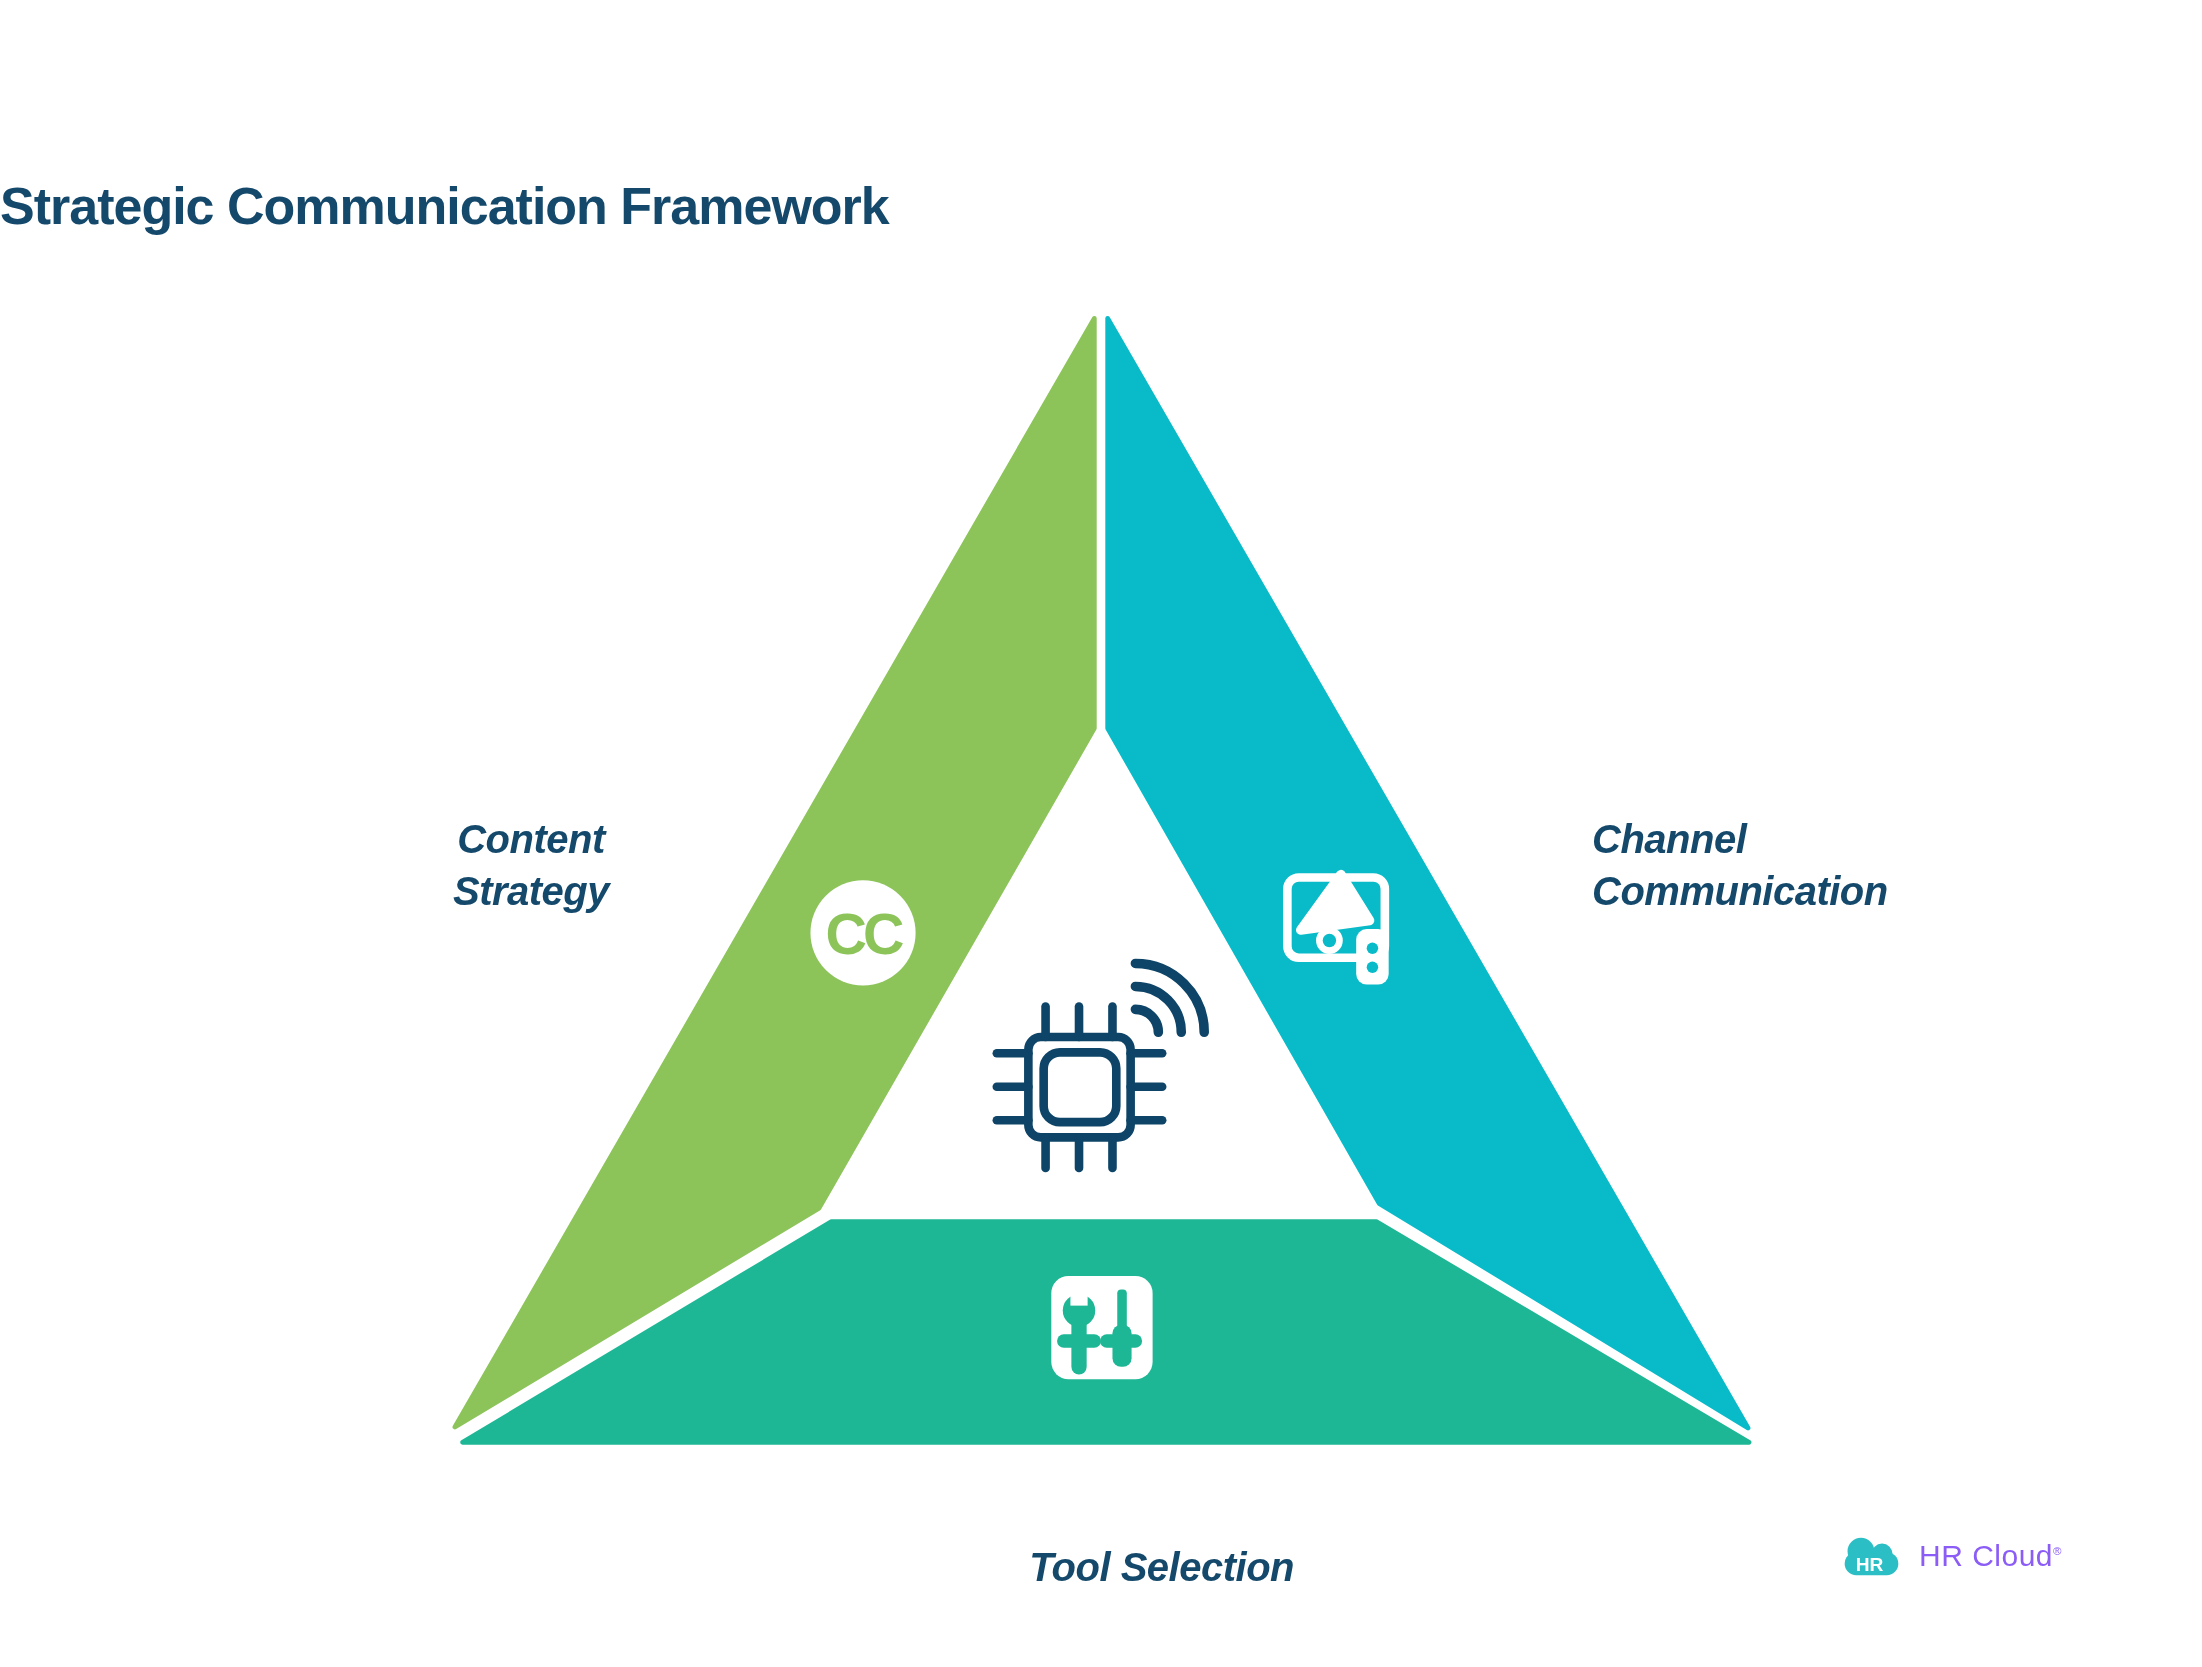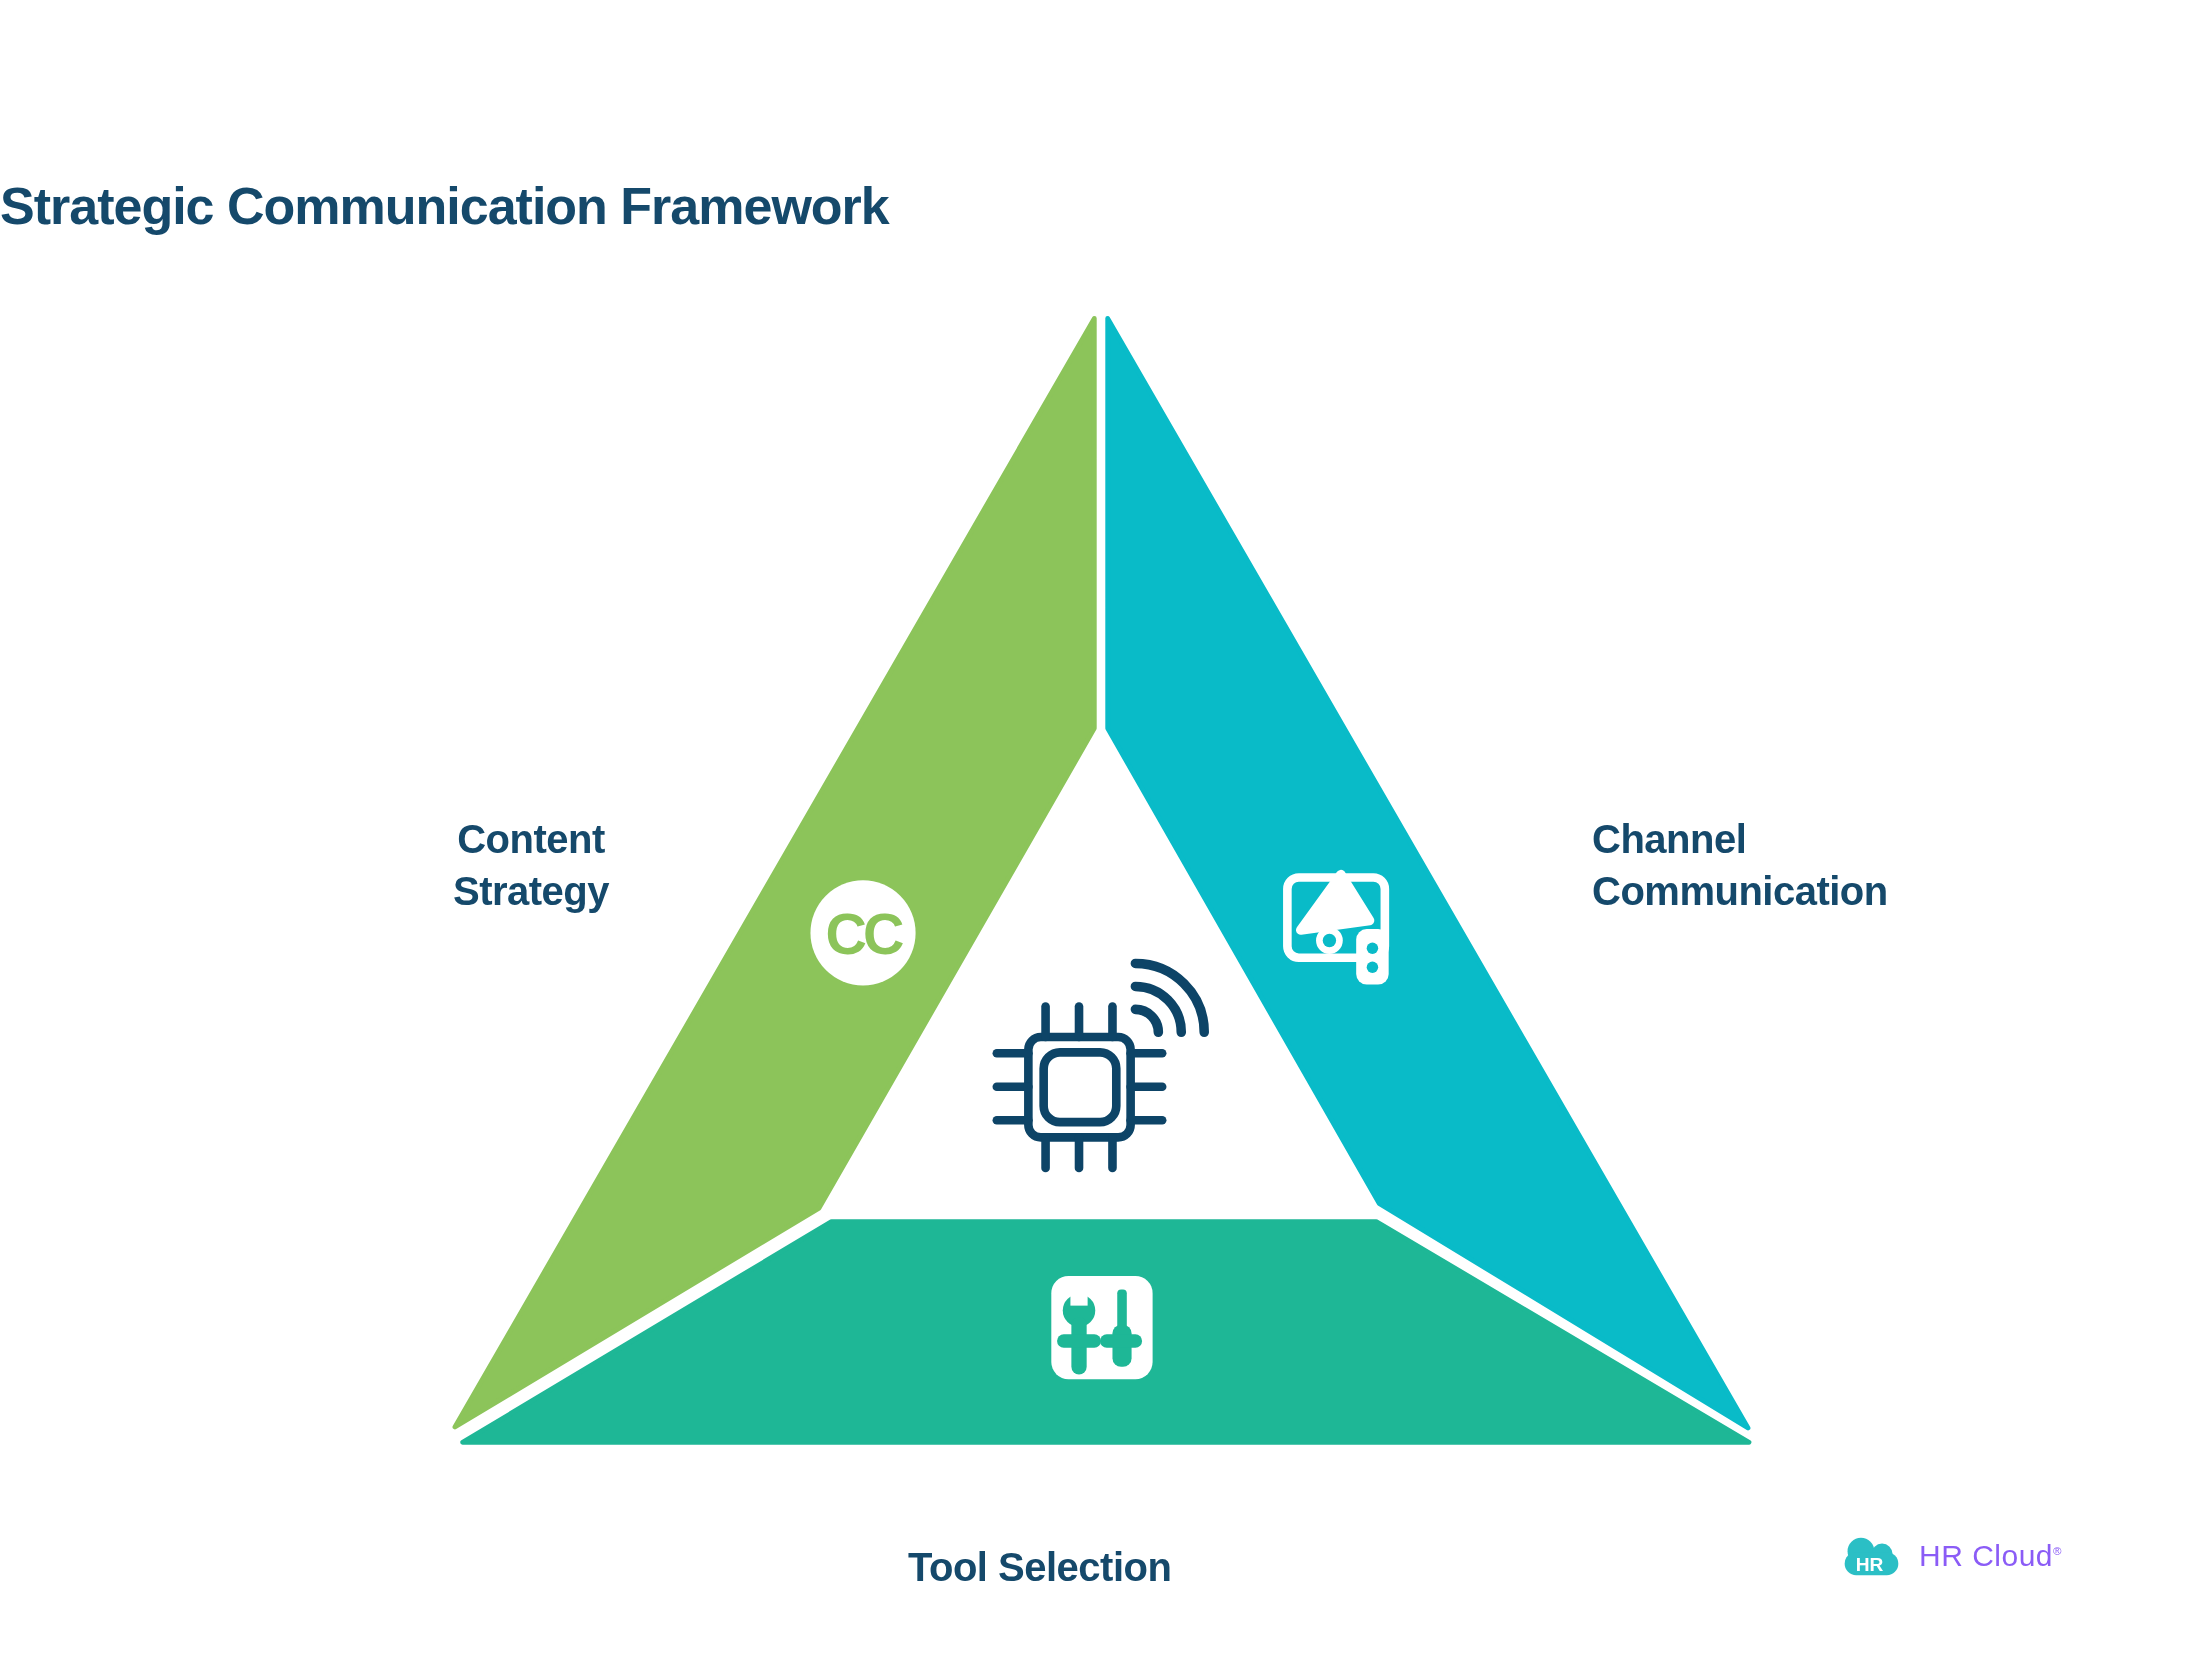--- a/index.html
+++ b/index.html
@@ -8,25 +8,25 @@
     background:#FFFFFF;font-family:"Liberation Sans",sans-serif;
   }
   .diagram-svg{position:absolute;left:0;top:0;width:2202px;height:1667px}
 
   .page-title{
     position:absolute;top:141px;left:0;width:2202px;text-align:left;
     font-size:52px;font-weight:700;color:#15496B;letter-spacing:-1px;
   }
   .side-label{
     position:absolute;font-size:40px;font-weight:700;color:#15496B;
-    line-height:1.3;white-space:pre-line;letter-spacing:-0.5px;
+    line-height:1.3;white-space:pre-line;letter-spacing:-0.5px;font-style:italic;
   }
   .label-left{left:354px;top:813px;width:354px;text-align:center}
   .label-right{left:1592px;top:813px;width:411px;text-align:left}
-  .label-bottom{left:908px;top:1541px;width:386px;text-align:left;white-space:normal}
+  .label-bottom{left:908px;top:1541px;width:386px;text-align:right;white-space:normal}
 
   
   .seg{stroke-width:5;stroke-linejoin:round}
   .seg-green{stroke:#8CC45A}
   .seg-cyan{stroke:#09BBC8}
   .seg-tealgreen{stroke:#1EB796}
 
   .fill-white{fill:#FFFFFF}
   .stroke-white{fill:none;stroke:#FFFFFF;stroke-width:9}
   .fill-cyan{fill:#09BBC8}

